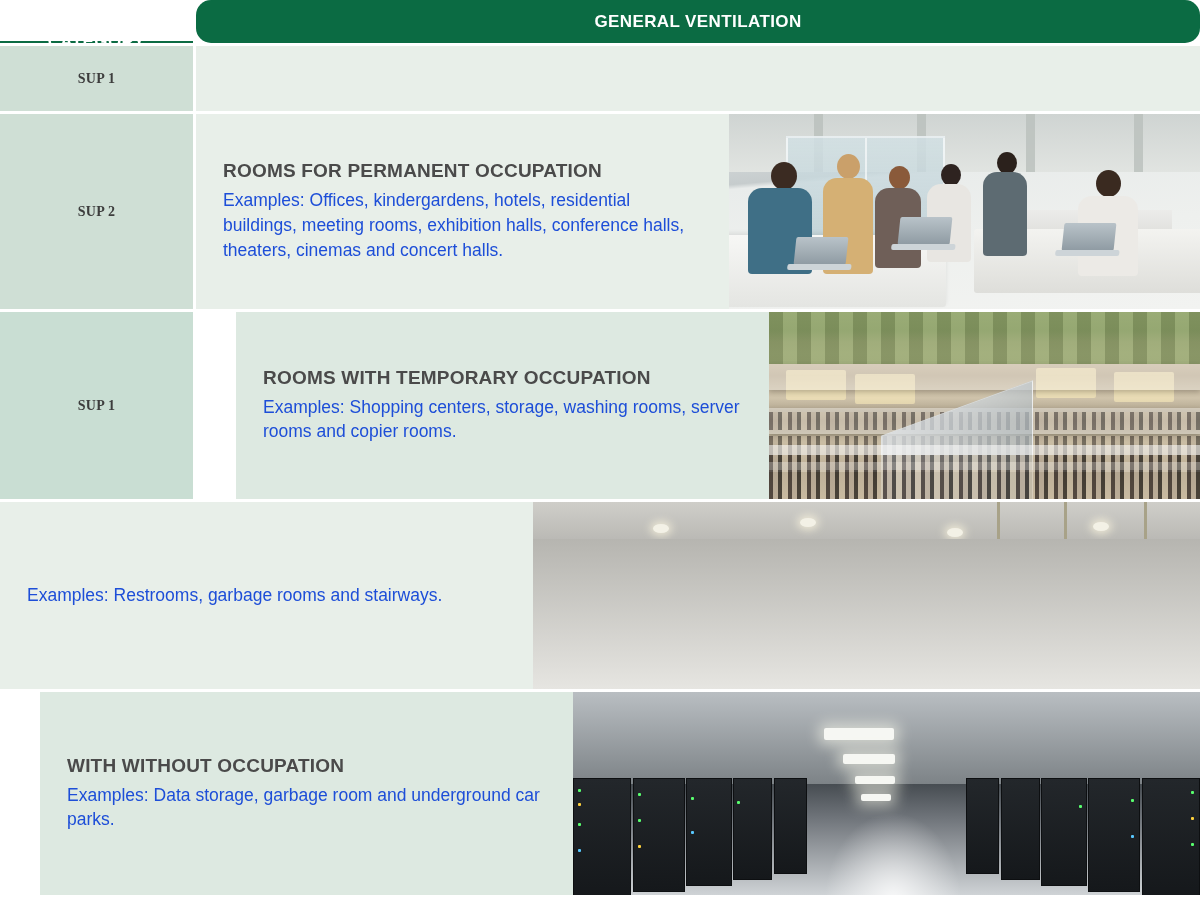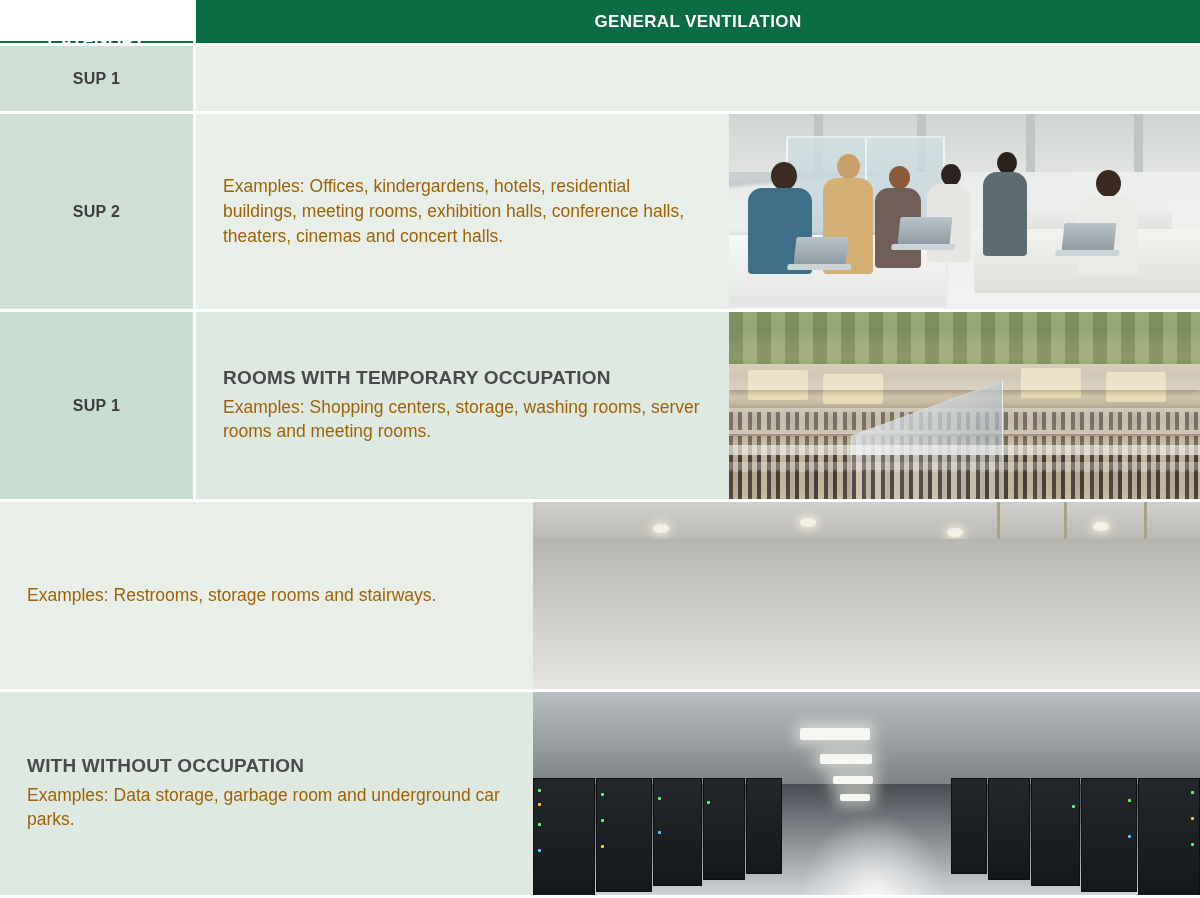--- a/index.html
+++ b/index.html
@@ -38,79 +38,81 @@
     box-sizing: border-box;
   }
   .th-category {
     width: 196px;
     flex: 0 0 196px;
     border-right: 3px solid #ffffff;
     margin-top: 41px;
   }
   .th-general {
     flex: 1 1 auto;
+    border-radius: 15px;
   }
   
   .row {
     display: flex;
     border-top: 3px solid #ffffff;
     box-sizing: border-box;
     min-height: 0;
   }
   .row-sup1 { flex: 0 0 68px; }
   .row-sup2 { flex: 0 0 198px; }
   .row-sup3 { flex: 0 0 190px; }
   .row-sup4 { flex: 0 0 190px; }
   .row-sup5 { flex: 0 0 206px; }
 
   .cat-cell {
     width: 196px;
     flex: 0 0 196px;
     background: #cfdfd5;
     color: #3d3d3d;
-    font-size: 16px;
+    font-size: 14px;
     font-weight: bold;
     letter-spacing: 0.3px;
     display: flex;
     align-items: center;
     justify-content: center;
     border-right: 3px solid #ffffff;
     box-sizing: border-box;
+    font-family: Liberation Serif, serif;
   }
   .cat-cell.alt { background: #c9ded3; }
 
   .content-cell {
     flex: 1 1 auto;
     display: flex;
     background: #e8efe9;
     box-sizing: border-box;
     min-width: 0;
   }
-  .content-cell.alt { background: #dde9e1; }
+  .content-cell.alt { background: #dde9e1; margin-left: 40px; }
 
   .text-block {
     width: 533px;
     flex: 0 0 533px;
     padding: 0 28px 0 27px;
     box-sizing: border-box;
     display: flex;
     flex-direction: column;
     justify-content: center;
   }
   .row-title {
     font-size: 19px;
     font-weight: bold;
     color: #4a4a4a;
     letter-spacing: 0.2px;
     margin-bottom: 6px;
     line-height: 1.15;
   }
   .row-desc {
     font-size: 17.5px;
-    color: #a16207;
+    color: #1d4ed8;
     line-height: 1.42;
   }
   .empty-cell {
     flex: 1 1 auto;
     background: #e8efe9;
   }
 
   
   .img-cell {
     flex: 1 1 auto;
@@ -300,20 +302,21 @@
     <div class="cat-cell">SUP 1</div>
     <div class="content-cell">
       <div class="empty-cell"></div>
     </div>
   </div>
 
   <div class="row row-sup2">
     <div class="cat-cell">SUP 2</div>
     <div class="content-cell">
       <div class="text-block">
+        <div class="row-title">ROOMS FOR PERMANENT OCCUPATION</div>
         <div class="row-desc">Examples: Offices, kindergardens, hotels, residential buildings, meeting rooms, exhibition halls, conference halls, theaters, cinemas and concert halls.</div>
       </div>
       <div class="img-cell">
         <div class="img-inner office">
           <div class="ceiling"></div>
           <div class="beam" style="left:18%"></div>
           <div class="beam" style="left:40%"></div>
           <div class="beam" style="left:63%"></div>
           <div class="beam" style="left:86%"></div>
           <div class="glasswall"></div>
@@ -345,21 +348,21 @@
         </div>
       </div>
     </div>
   </div>
 
   <div class="row row-sup3">
     <div class="cat-cell alt">SUP 1</div>
     <div class="content-cell alt">
       <div class="text-block">
         <div class="row-title">ROOMS WITH TEMPORARY OCCUPATION</div>
-        <div class="row-desc">Examples: Shopping centers, storage, washing rooms, server rooms and meeting rooms.</div>
+        <div class="row-desc">Examples: Shopping centers, storage, washing rooms, server rooms and copier rooms.</div>
       </div>
       <div class="img-cell">
         <div class="img-inner mall">
           <div class="skylight"></div>
           <div class="storefront" style="left:4%;top:58px"></div>
           <div class="storefront" style="left:20%;top:62px"></div>
           <div class="storefront" style="left:62%;top:56px"></div>
           <div class="storefront" style="left:80%;top:60px"></div>
           <div class="tier" style="top:52px"></div>
           <div class="tier" style="top:96px"></div>
@@ -371,21 +374,21 @@
           <div class="rail" style="bottom:44px"></div>
           <div class="crowdband" style="bottom:0;height:44px"></div>
         </div>
       </div>
     </div>
   </div>
 
   <div class="row row-sup4">
     <div class="content-cell">
       <div class="text-block">
-        <div class="row-desc">Examples: Restrooms, storage rooms and stairways.</div>
+        <div class="row-desc">Examples: Restrooms, garbage rooms and stairways.</div>
       </div>
       <div class="img-cell">
         <div class="img-inner restroom">
           <div class="ceil">
             <div class="spot" style="left:18%;top:22px"></div>
             <div class="spot" style="left:40%;top:16px"></div>
             <div class="spot" style="left:62%;top:26px"></div>
             <div class="spot" style="left:84%;top:20px"></div>
           </div>
           <div class="wall"></div>

